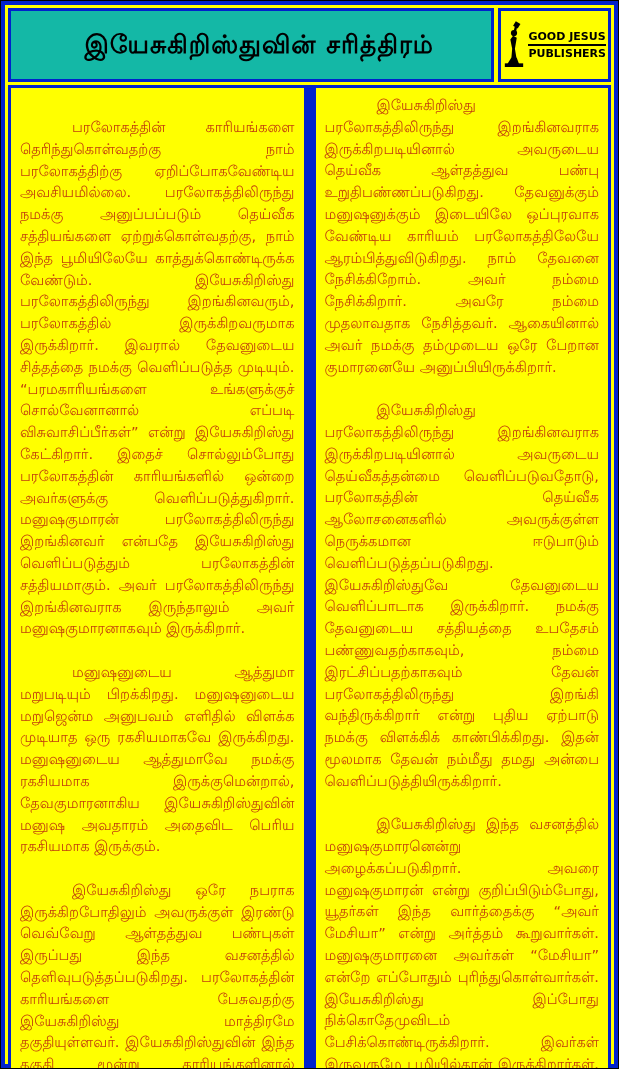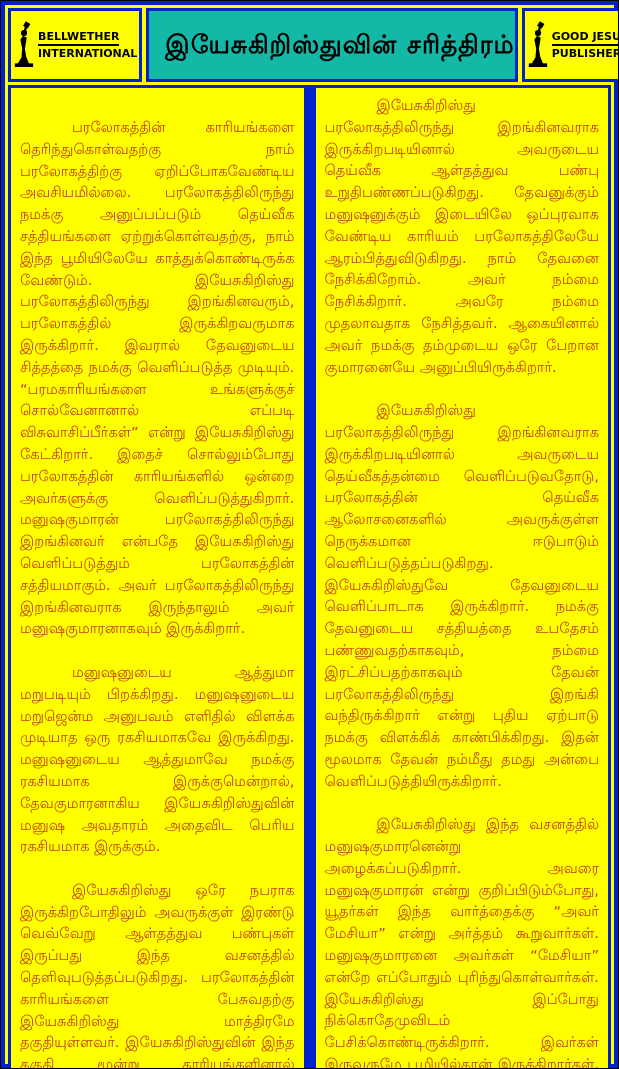--- a/index.html
+++ b/index.html
@@ -80,36 +80,20 @@
   }
   .column p + p { margin-top: 21.8px; }
 </style>
 </head>
 <body>
 
 <div class="page">
 
   <div class="header">
 
-    <div class="logo-box">
-      <svg class="logo-figure" viewBox="0 0 24 52" xmlns="http://www.w3.org/2000/svg">
-        <g fill="#000">
-          <path d="M14 0 l5 3 -3 5 -5 -3 z"></path>
-          <rect x="12.4" y="5" width="2.6" height="7" transform="rotate(14 13.5 8)"></rect>
-          <circle cx="12" cy="13" r="3.4"></circle>
-          <path d="M11 16 L15 18 L13 30 L15 42 L9 42 L10 30 L8 20 Z"></path>
-          <path d="M9 40 L15 40 L18 48 L4 48 Z"></path>
-          <path d="M2 46 h20 v4 h-20 z"></path>
-        </g>
-      </svg>
-      <div class="logo-text">
-        <span class="logo-line1">BELLWETHER</span>
-        <span class="logo-line2">INTERNATIONAL</span>
-      </div>
-    </div>
 
     <div class="title-box">
       <div class="title-tamil">இயேசுகிறிஸ்துவின் சரித்திரம்</div>
     </div>
 
     <div class="logo-box">
       <svg class="logo-figure" viewBox="0 0 24 52" xmlns="http://www.w3.org/2000/svg">
         <g fill="#000">
           <path d="M14 0 l5 3 -3 5 -5 -3 z"></path>
           <rect x="12.4" y="5" width="2.6" height="7" transform="rotate(14 13.5 8)"></rect>

